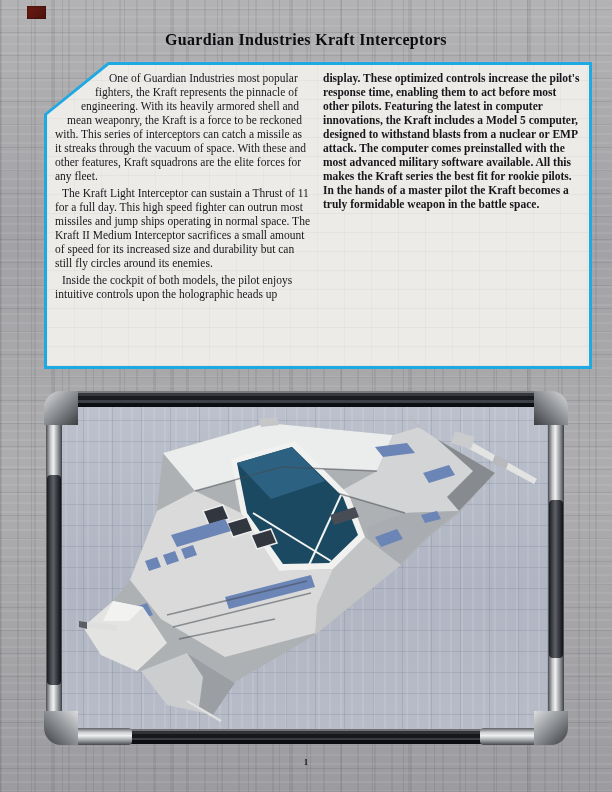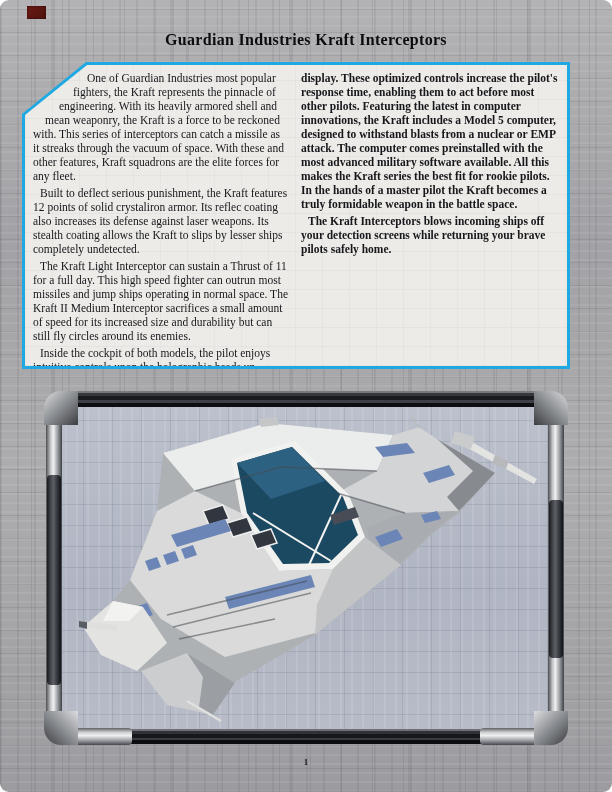--- a/index.html
+++ b/index.html
@@ -7,28 +7,27 @@
     position:relative;width:612px;height:792px;overflow:hidden;
     font-family:"Liberation Serif","DejaVu Serif",serif;
     background-color:#a7a7a9;
     background-image:
       repeating-linear-gradient(0deg, rgba(58,60,66,.12) 0 1px, transparent 1px 23px),
       repeating-linear-gradient(90deg, rgba(58,60,66,.12) 0 1px, transparent 1px 31px),
       repeating-linear-gradient(0deg, rgba(255,255,255,.07) 0 2px, transparent 2px 9px),
       repeating-linear-gradient(90deg, rgba(42,42,48,.08) 0 2px, transparent 2px 17px),
       repeating-linear-gradient(90deg, transparent 0 53px, rgba(48,48,54,.10) 53px 55px, transparent 55px 119px),
       linear-gradient(180deg,#b3b3b5,#a2a2a6 30%,#adadaf 60%,#9c9ca0);
-    border-radius: 9px;
   }
   .red-mark{position:absolute;left:27px;top:6px;width:19px;height:13px;
     background:linear-gradient(135deg,#6b1a13,#4c120d);box-shadow:inset 0 0 2px rgba(0,0,0,.6);}
   .page-title{position:absolute;left:0;top:31px;width:100%;text-align:center;
     font-weight:bold;font-size:16px;letter-spacing:.3px;color:#0c0c10;}
   
-  .textbox{position:absolute;left:22px;top:62px;width:548px;height:307px;
+  .textbox{position:absolute;left:44px;top:62px;width:548px;height:307px;
     background:#1fa9e2;
     clip-path:polygon(64px 0, 100% 0, 100% 100%, 0 100%, 0 52px);}
   .textbox-inner{position:absolute;left:3px;top:3px;right:3px;bottom:3px;
     background-color:#ecebe8;
     background-image:
       repeating-linear-gradient(0deg, rgba(40,42,48,.04) 0 1px, transparent 1px 19px),
       repeating-linear-gradient(90deg, rgba(40,42,48,.03) 0 1px, transparent 1px 27px);
     clip-path:polygon(62px 0, 100% 0, 100% 100%, 0 100%, 0 50px);
     display:flex;box-sizing:border-box;padding:6px 7px 6px 5px;}
   .col{width:50%;box-sizing:border-box;font-size:11.5px;line-height:14px;color:#17171b;}
@@ -85,27 +84,25 @@
   <div class="textbox">
     <div class="textbox-inner">
       <div class="col col-left">
         <div class="first-para">
           <div class="stair s1"></div>
           <div class="stair s2"></div>
           <div class="stair s3"></div>
           <div class="stair s4"></div>
           <span>One of Guardian Industries most popular fighters, the Kraft represents the pinnacle of engineering. With its heavily armored shell and mean weaponry, the Kraft is a force to be reckoned with. This series of interceptors can catch a missile as it streaks through the vacuum of space. With these and other features, Kraft squadrons are the elite forces for any fleet.</span>
         </div>
-        <p>Built to deflect serious punishment, the Kraft features 12 points of solid crystaliron armor. Its reflec coating also increases its defense against laser weapons. Its stealth coating allows the Kraft to slips by lesser ships completely undetected.</p>
         <p>The Kraft Light Interceptor can sustain a Thrust of 11 for a full day. This high speed fighter can outrun most missiles and jump ships operating in normal space. The Kraft II Medium Interceptor sacrifices a small amount of speed for its increased size and durability but can still fly circles around its enemies.</p>
         <p>Inside the cockpit of both models, the pilot enjoys intuitive controls upon the holographic heads up</p>
       </div>
       <div class="col col-right">
         <p style="text-indent:0">display. These optimized controls increase the pilot's response time, enabling them to act before most other pilots. Featuring the latest in computer innovations, the Kraft includes a Model 5 computer, designed to withstand blasts from a nuclear or EMP attack. The computer comes preinstalled with the most advanced military software available. All this makes the Kraft series the best fit for rookie pilots. In the hands of a master pilot the Kraft becomes a truly formidable weapon in the battle space.</p>
-        <p>The Kraft Interceptors blows incoming ships off your detection screens while returning your brave pilots safely home.</p>
       </div>
     </div>
   </div>
 
   <div class="frame-backdrop"></div>
 
   <svg class="ship" viewBox="0 0 470 310">
 
     <polygon points="8,212 38,186 55,165 82,96 88,38 192,8 318,20 344,12 362,24 420,58 384,98 356,120 326,150 240,220 158,268 138,300 106,290 68,258 28,238" fill="#aeb1b4"></polygon>
 

